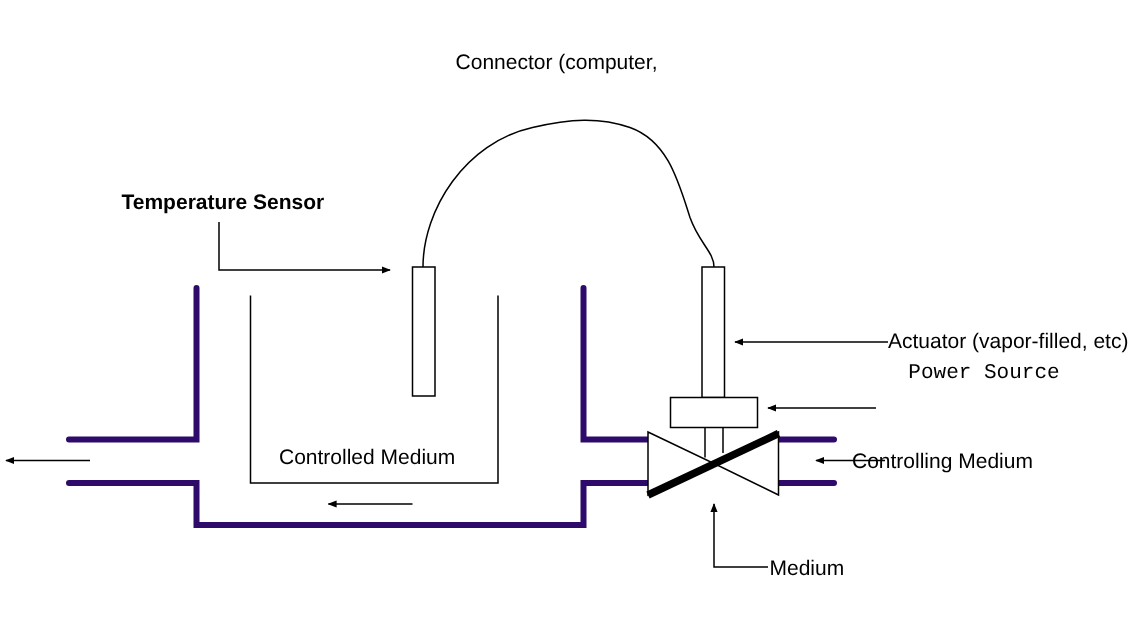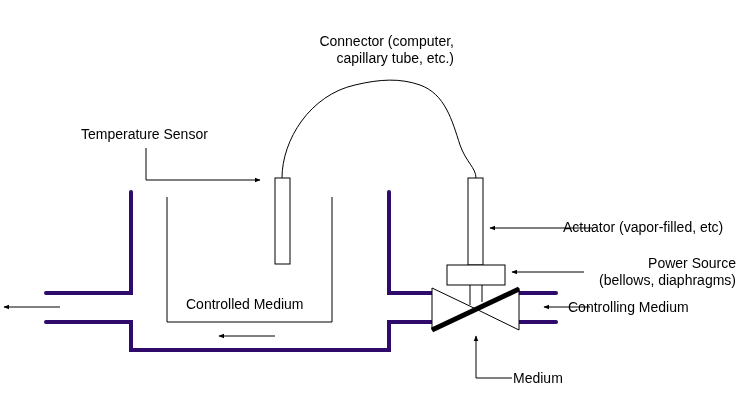--- a/index.html
+++ b/index.html
@@ -1,19 +1,19 @@
 <!DOCTYPE html>
 <html><head>
 <meta charset="utf-8">
 <style>
   html, body { margin:0; padding:0; background:#ffffff; }
   body { width:753px; height:414px; position:relative; overflow:hidden; font-family:"Liberation Sans", sans-serif; }
   #diagram { position:absolute; left:0; top:0; }
   .lbl { position:absolute; font-size:14px; color:#000; white-space:nowrap; line-height:17px; }
-  .center { text-align:right; }
+  .center { text-align:center; }
 </style>
 </head>
 <body>
 
 <svg id="diagram" width="753" height="414" viewBox="0 0 753 414" xmlns="http://www.w3.org/2000/svg">
   <defs>
     <marker id="ah" viewBox="0 0 10 10" refX="9" refY="5" markerWidth="6" markerHeight="6" orient="auto-start-reverse">
       <path d="M0,1 L10,5 L0,9 z" fill="#000"></path>
     </marker>
   </defs>
@@ -47,29 +47,27 @@
   <line x1="592" y1="228" x2="490" y2="228" stroke="#000" stroke-width="1" marker-end="url(#ah)"></line>
   <line x1="584" y1="272" x2="512" y2="272" stroke="#000" stroke-width="1" marker-end="url(#ah)"></line>
   <line x1="590" y1="307" x2="544" y2="307" stroke="#000" stroke-width="1" marker-end="url(#ah)"></line>
   <polyline points="512,378 476,378 476,336" stroke="#000" stroke-width="1" fill="none" marker-end="url(#ah)"></polyline>
   <line x1="60" y1="307" x2="4" y2="307" stroke="#000" stroke-width="1" marker-end="url(#ah)"></line>
   <line x1="275" y1="336" x2="219" y2="336" stroke="#000" stroke-width="1" marker-end="url(#ah)"></line>
 </svg>
 
 <div class="lbl center" style="left:288px; top:33px; width:166px;">
   <div>Connector (computer,</div>
-  <div>capillary tube, etc.)</div>
 </div>
 
-<div class="lbl" style="left:81px; top:126px;">Temperature Sensor</div>
+<div class="lbl" style="left:81px; top:126px;font-weight:bold;">Temperature Sensor</div>
 
-<div class="lbl" style="left:563px; top:219px;text-align:center;">Actuator (vapor-filled, etc)</div>
+<div class="lbl" style="left:592px; top:219px;text-align:center;">Actuator (vapor-filled, etc)</div>
 
-<div class="lbl center" style="left:576px; top:255px; width:160px;">
+<div class="lbl center" style="left:576px; top:241px; width:160px;font-family:Liberation Mono, monospace;">
   <div>Power Source</div>
-  <div>(bellows, diaphragms)</div>
 </div>
 
 <div class="lbl" style="left:568px; top:299px;">Controlling Medium</div>
 
 <div class="lbl" style="left:186px; top:296px;">Controlled Medium</div>
 
 <div class="lbl" style="left:513px; top:370px;">Medium</div>
 
 </body></html>

